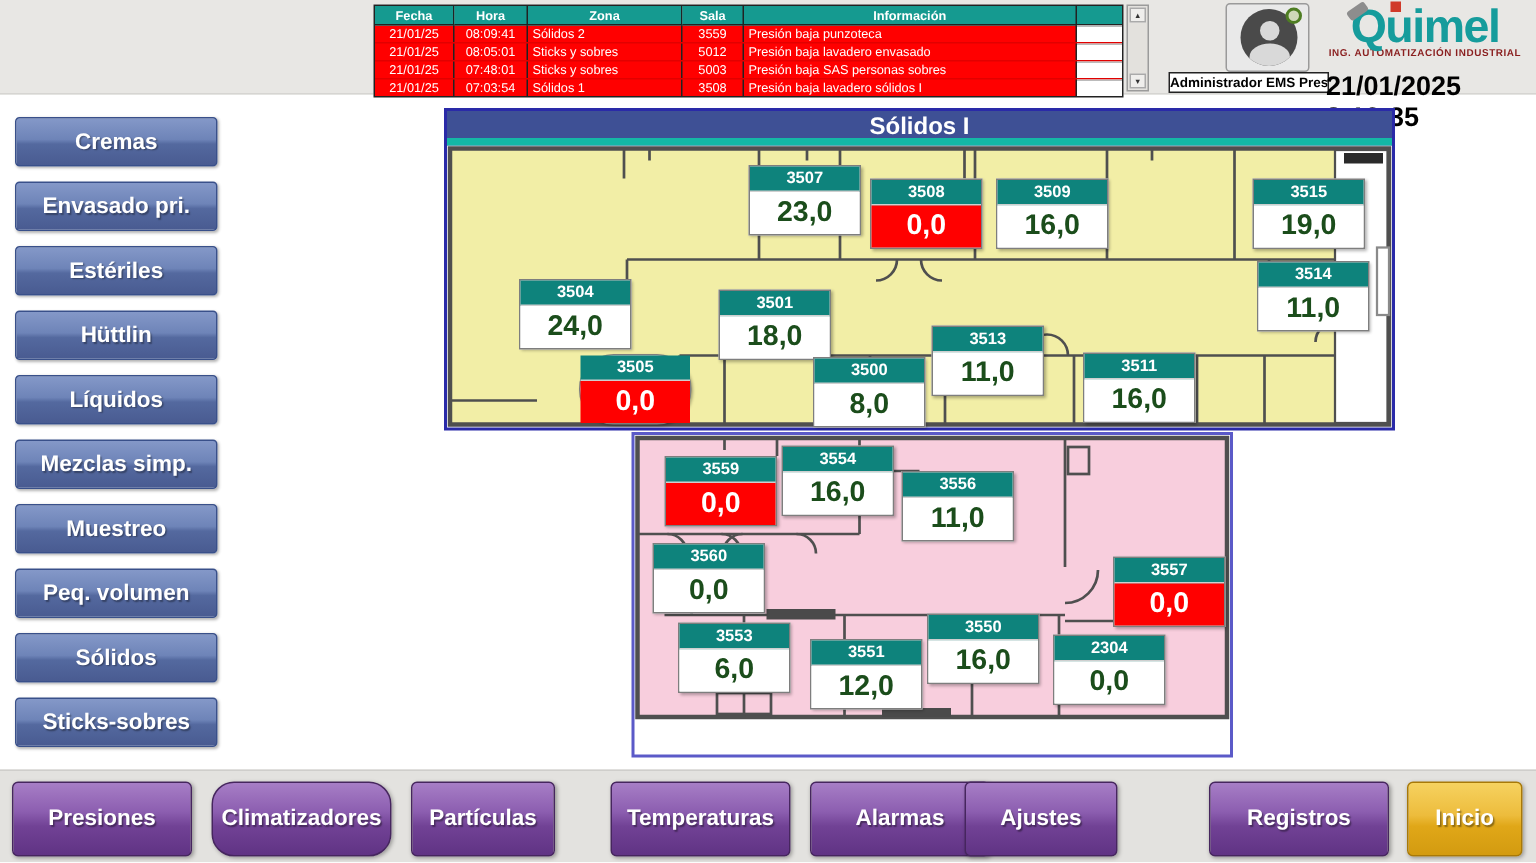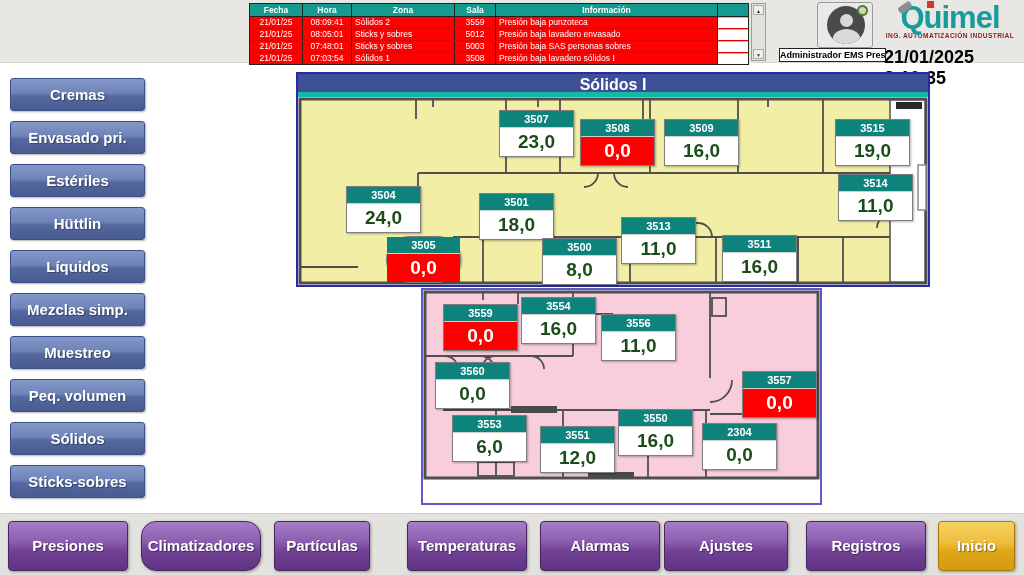--- a/index.html
+++ b/index.html
@@ -312,18 +312,18 @@
         </div>
       </div>
   </div>
 
   <div class="bottom-band">
       <div class="nav-btn" style="left: 8px; width: 120px;">Presiones</div>
       <div class="nav-btn" style="left: 141px; width: 120px; border-radius: 15px;">Climatizadores</div>
       <div class="nav-btn" style="left: 274px; width: 96px;">Partículas</div>
       <div class="nav-btn" style="left: 407px; width: 120px;">Temperaturas</div>
       <div class="nav-btn" style="left: 540px; width: 120px;">Alarmas</div>
-      <div class="nav-btn" style="left: 664px; width: 124px;">Ajustes</div>
+      <div class="nav-btn" style="left: 643px; width: 102px;">Ajustes</div>
       <div class="nav-btn" style="left: 806px; width: 120px;">Registros</div>
       <div class="nav-btn active" style="left: 938px; width: 77px;">Inicio</div>
     </div>
 
 </div>
 
 </body></html>

